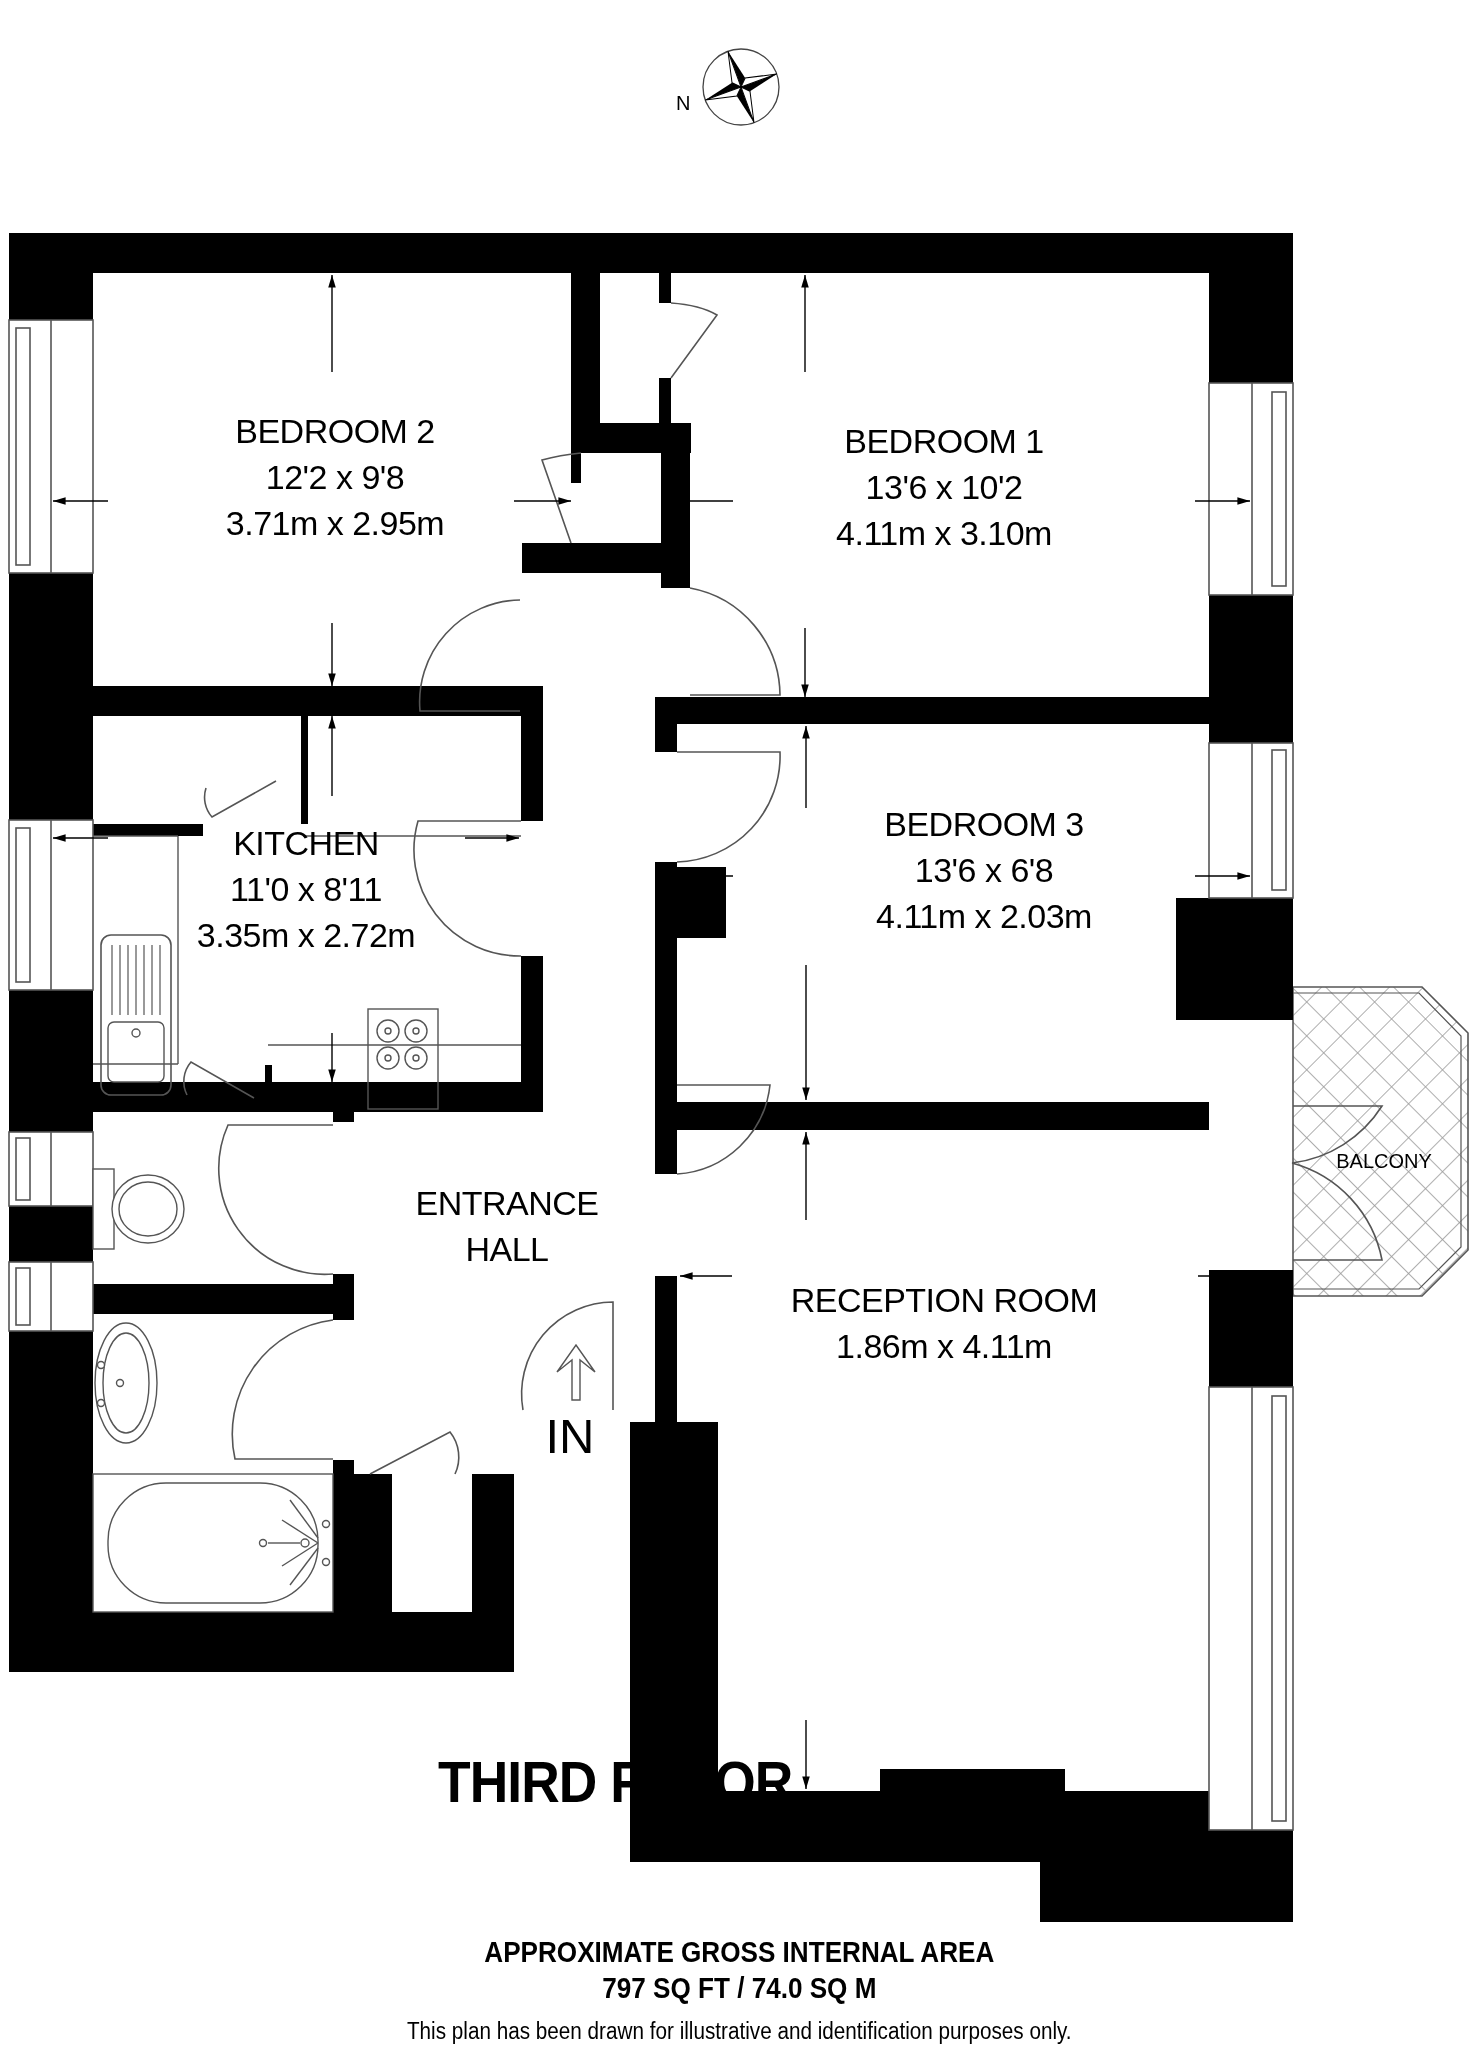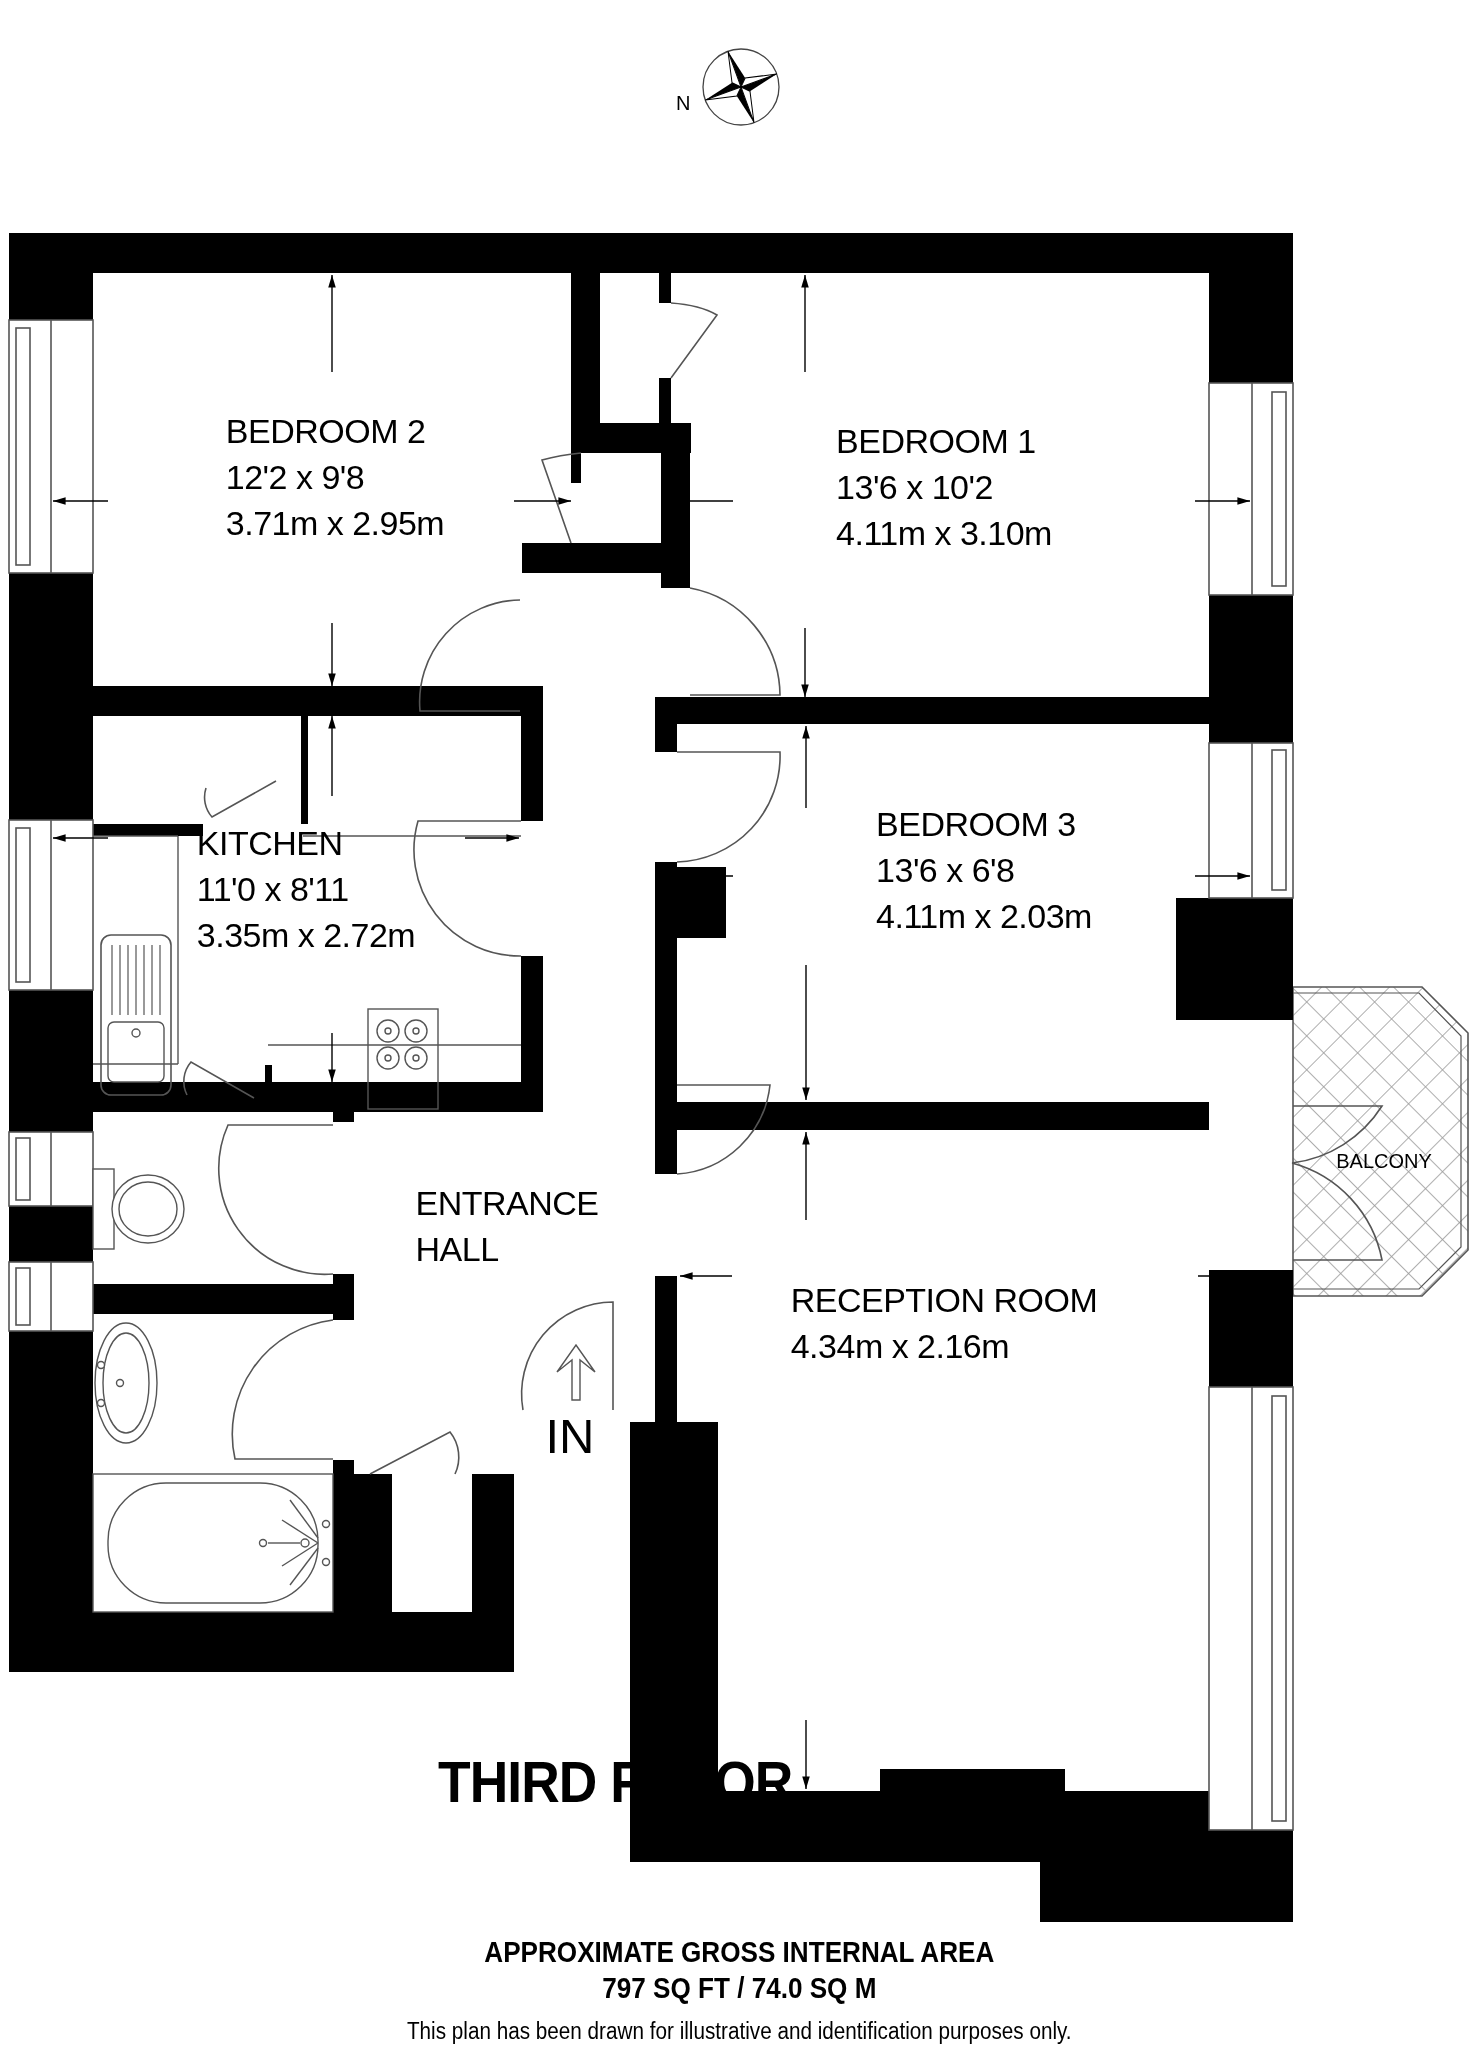--- a/index.html
+++ b/index.html
@@ -1,21 +1,21 @@
 <!DOCTYPE html>
 <html><head>
 <meta charset="utf-8">
 <style>
   html, body { margin:0; padding:0; background:#ffffff; }
   body { width:1479px; height:2048px; position:relative; overflow:hidden; font-family:"Liberation Sans", sans-serif; color:#000; }
   #plan { position:absolute; left:0; top:0; width:1479px; height:2048px; }
   .wall { fill:#000; }
   .thin { fill:none; stroke:#555; stroke-width:1.6; }
   .thinw { fill:#fff; stroke:#555; stroke-width:1.6; }
-  .room-label { position:absolute; font-size:34px; line-height:46px; font-family:"Liberation Sans", sans-serif; transform:translateX(-50%); white-space:nowrap; letter-spacing:-0.5px; }
+  .room-label { position:absolute; text-align:center; font-size:34px; line-height:46px; font-family:"Liberation Sans", sans-serif; transform:translateX(-50%); white-space:nowrap; letter-spacing:-0.5px; }
   .room-label span { display:block; }
   .small-label { position:absolute; font-size:20px; font-family:"Liberation Sans", sans-serif; white-space:nowrap; transform:translateX(-50%); }
   .compass-n { position:absolute; font-size:20px; left:676px; top:92px; }
   .in-label { position:absolute; font-size:49px; left:570px; top:1408px; transform:translateX(-50%); }
   .floor-title { position:absolute; left:438px; top:1748px; font-size:58px; font-weight:bold; letter-spacing:-1px; white-space:nowrap; transform:scaleX(0.92); transform-origin:left top; }
   .area-block { position:absolute; left:0; width:1479px; text-align:center; }
   .area-title { top:1936px; font-size:29px; font-weight:bold; }
   .area-value { top:1972px; font-size:29px; font-weight:bold; }
   .disclaimer { top:2018px; font-size:23px; }
   .area-block span { display:inline-block; transform:scaleX(0.9); }
@@ -297,21 +297,21 @@
   <span>BEDROOM 3</span>
   <span>13'6 x 6'8</span>
   <span>4.11m x 2.03m</span>
 </div>
 <div class="room-label" style="left:507px; top:1180px;">
   <span>ENTRANCE</span>
   <span>HALL</span>
 </div>
 <div class="room-label" style="left:944px; top:1277px;">
   <span>RECEPTION ROOM</span>
-  <span>4.34m x 2.16m</span>
+  <span>1.86m x 4.11m</span>
 </div>
 <div class="small-label" style="left:1384px; top:1150px;">BALCONY</div>
 
 <div class="in-label">IN</div>
 
 <div class="floor-title">THIRD FLOOR</div>
 
 <div class="area-block area-title"><span>APPROXIMATE GROSS INTERNAL AREA</span></div>
 <div class="area-block area-value"><span>797 SQ FT / 74.0 SQ M</span></div>
 <div class="area-block disclaimer"><span>This plan has been drawn for illustrative and identification purposes only.</span></div>

